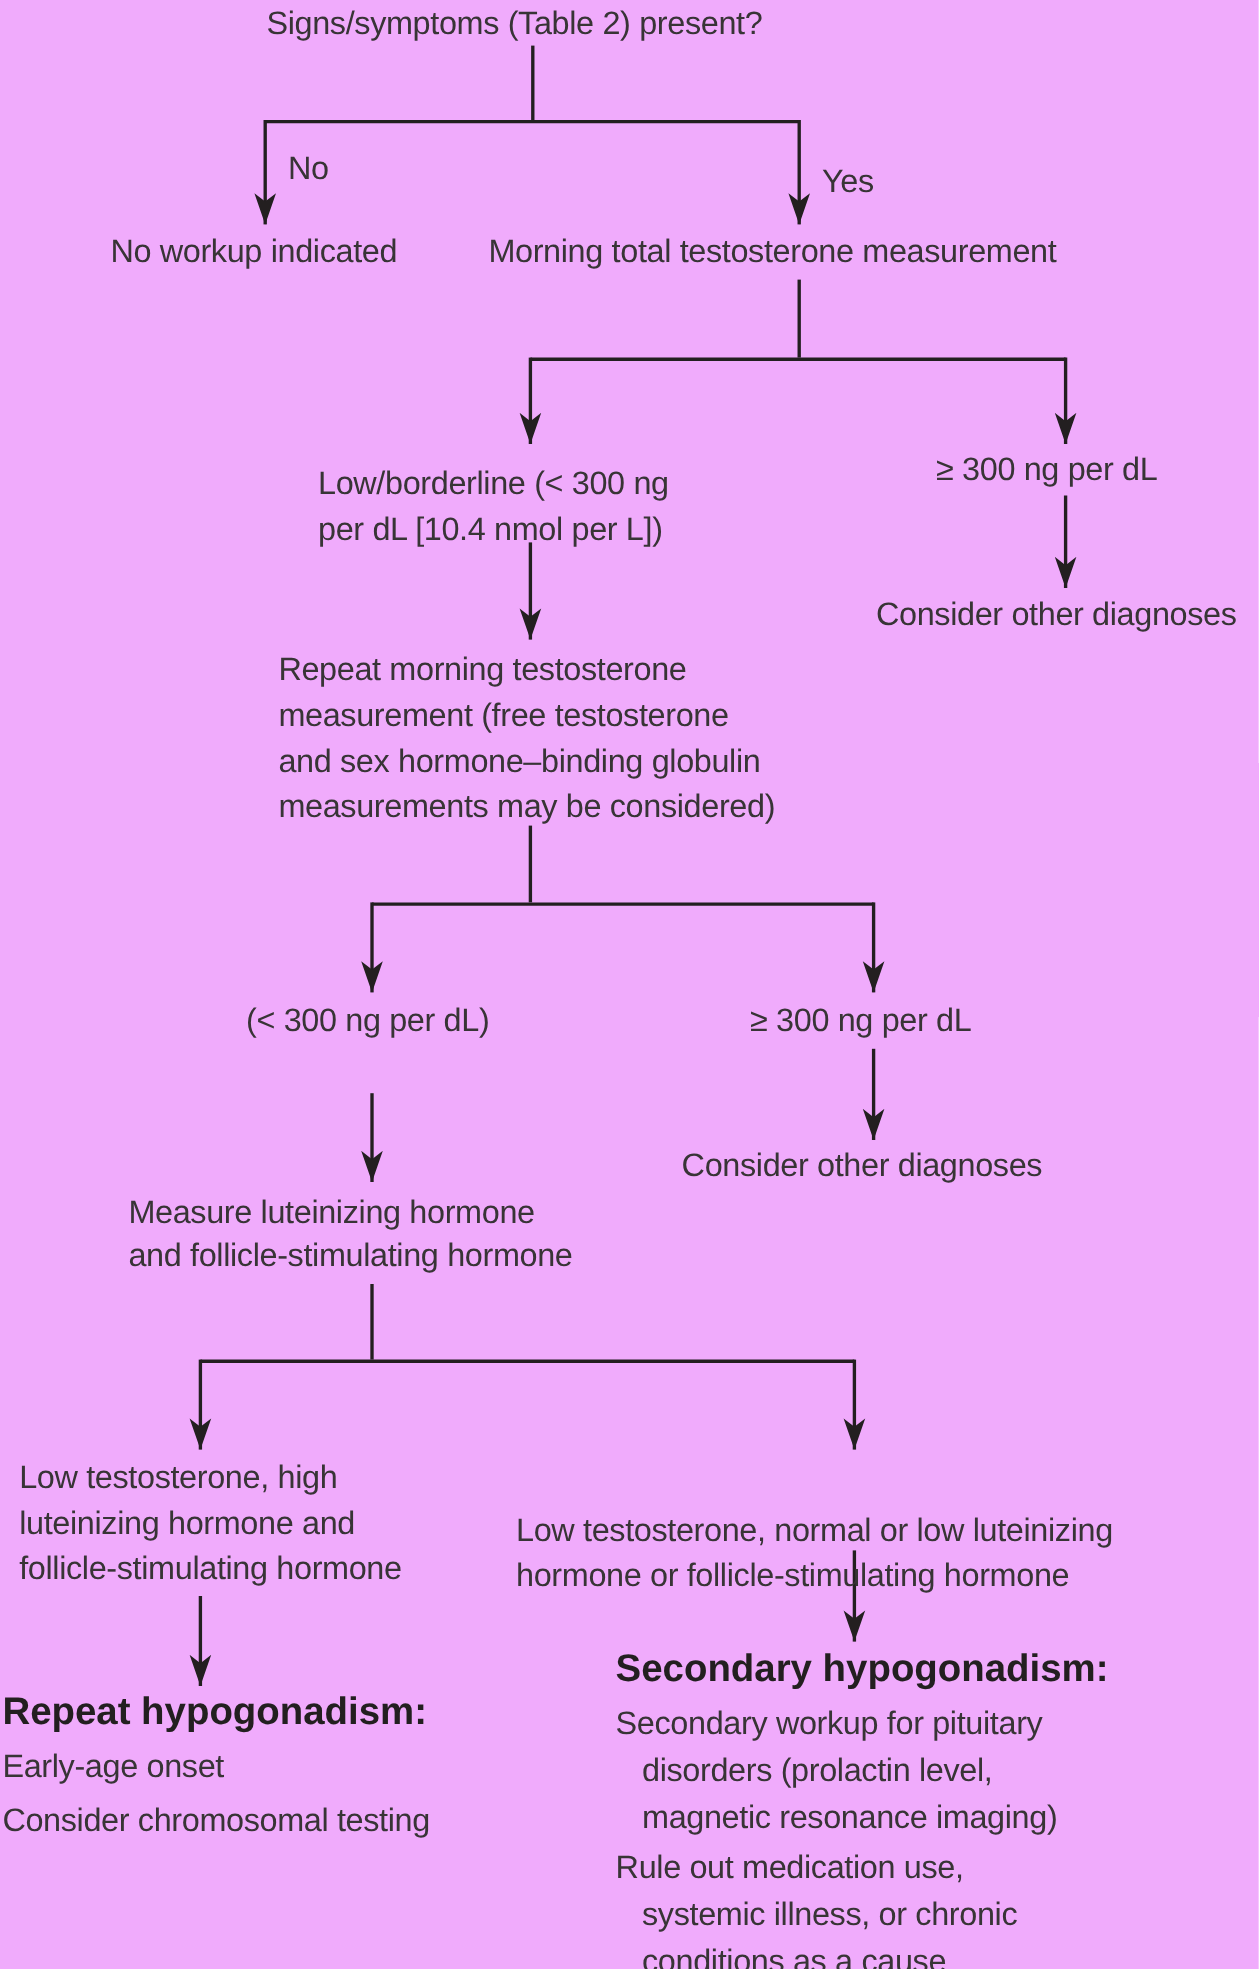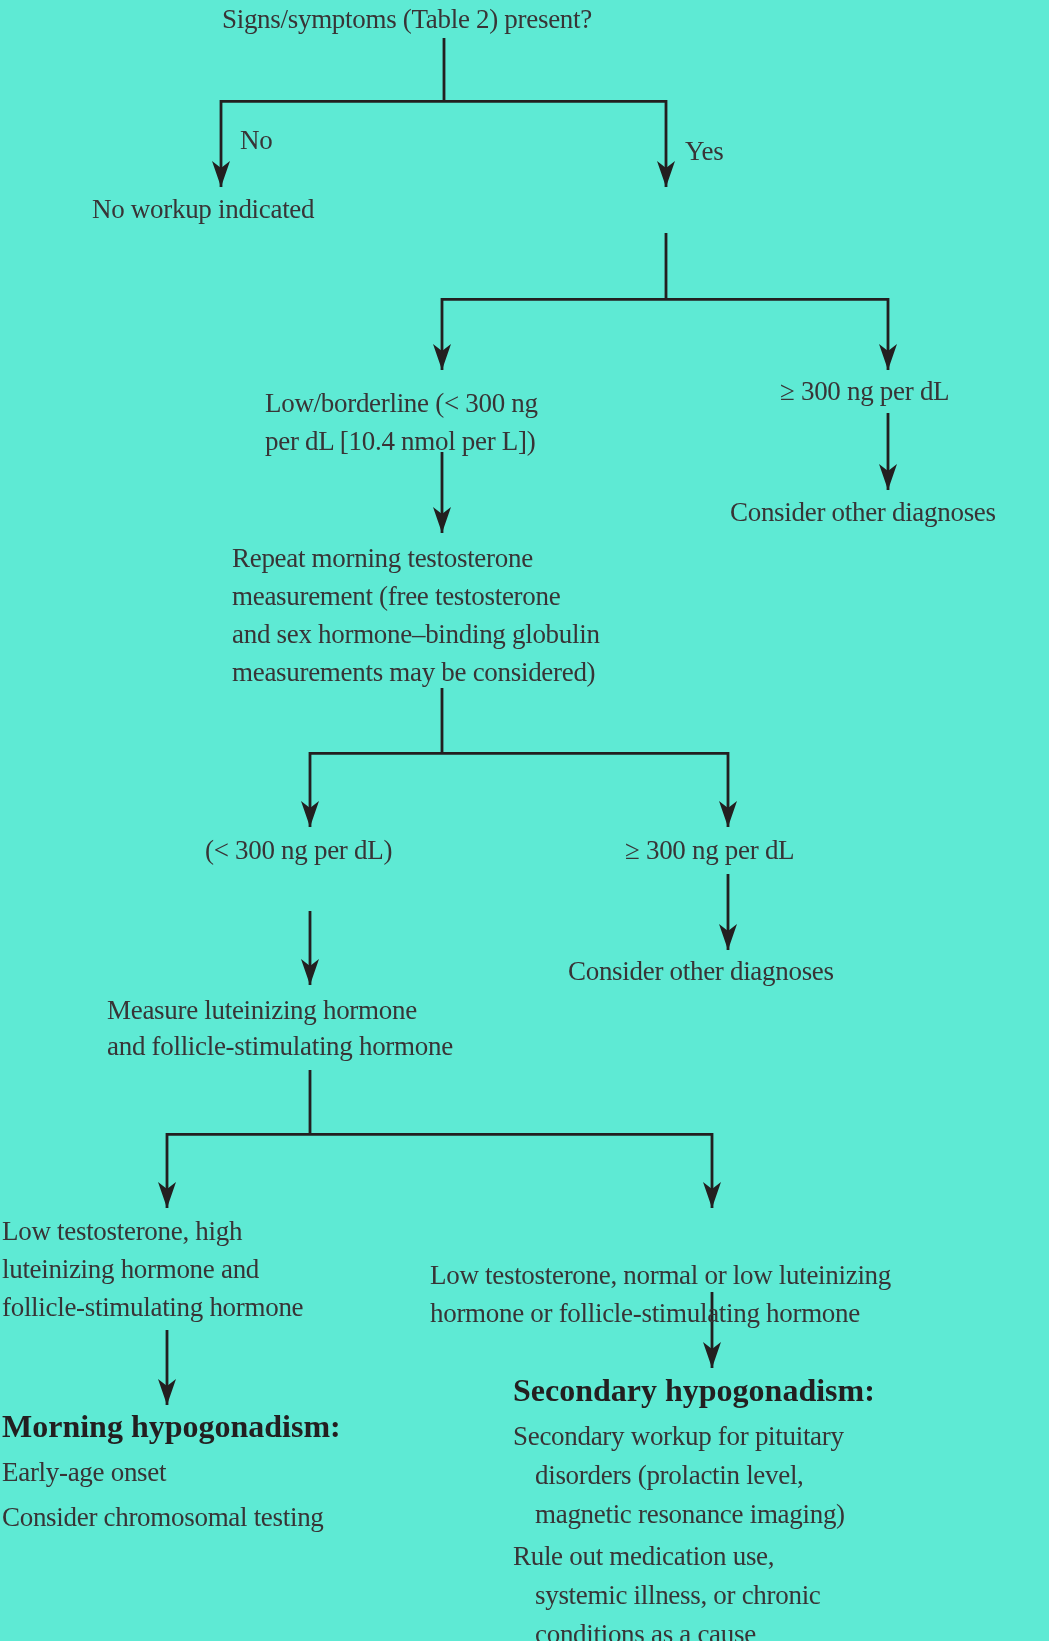--- a/index.html
+++ b/index.html
@@ -1,21 +1,21 @@
 <!DOCTYPE html>
 <html><head>
 <meta charset="utf-8">
 <style>
   html,body{margin:0;padding:0;background:#ffffff;}
   #stage{
     position:relative;
     width:1049px;height:1641px;
-    background:#5eead4;
+    background:#f0abfc;
     overflow:hidden;
-    font-family:Liberation Serif, serif;
+    font-family:Liberation Sans, sans-serif;
     color:#383436;
   }
   #connectors{position:absolute;left:0;top:0;width:1049px;height:1641px;}
   .fc-text{
     position:absolute;
     font-size:27px;
     line-height:38px;
     letter-spacing:-0.3px;
     white-space:nowrap;
     color:#383436;
@@ -73,20 +73,21 @@
       <path d="M712,1292 V1368" marker-end="url(#ah)"></path>
     </g>
   </svg>
 
   <div class="fc-text" style="left:222px;top:0px;">Signs/symptoms (Table 2) present?</div>
 
   <div class="fc-text" style="left:240px;top:121px;">No</div>
   <div class="fc-text" style="left:685px;top:132px;">Yes</div>
 
   <div class="fc-text" style="left:92px;top:190px;">No workup indicated</div>
+  <div class="fc-text" style="left:407px;top:190px;">Morning total testosterone measurement</div>
 
   <div class="fc-text" style="left:265px;top:372px;margin-top:12px;">
     <div>Low/borderline (&lt; 300 ng</div>
     <div>per dL [10.4 nmol per L])</div>
   </div>
   <div class="fc-text" style="left:780px;top:372px;">≥ 300 ng per dL</div>
   <div class="fc-text" style="left:730px;top:493px;">Consider other diagnoses</div>
   <div class="fc-text" style="left:232px;top:539px;">
     <div>Repeat morning testosterone</div>
     <div>measurement (free testosterone</div>
@@ -97,31 +98,31 @@
   <div class="fc-text" style="left:205px;top:831px;">
     <div>(&lt; 300 ng per dL)</div>
   </div>
   <div class="fc-text" style="left:625px;top:831px;">≥ 300 ng per dL</div>
   <div class="fc-text" style="left:568px;top:952px;">Consider other diagnoses</div>
   <div class="fc-text lh36" style="left:107px;top:992px;">
     <div>Measure luteinizing hormone</div>
     <div>and follicle-stimulating hormone</div>
   </div>
 
-  <div class="fc-text" style="left:2px;top:1212px;">
+  <div class="fc-text" style="left:16px;top:1212px;">
     <div>Low testosterone, high</div>
     <div>luteinizing hormone and</div>
     <div>follicle-stimulating hormone</div>
   </div>
   <div class="fc-text" style="left:430px;top:1212px;margin-top:44px;">
     <div>Low testosterone, normal or low luteinizing</div>
     <div>hormone or follicle-stimulating hormone</div>
   </div>
 
-  <div class="fc-text heading" style="left:2px;top:1407px;">Morning hypogonadism:</div>
+  <div class="fc-text heading" style="left:2px;top:1407px;">Repeat hypogonadism:</div>
   <div class="fc-text" style="left:2px;top:1453px;">Early-age onset</div>
   <div class="fc-text" style="left:2px;top:1498px;">Consider chromosomal testing</div>
 
   <div class="fc-text heading" style="left:513px;top:1371px;">Secondary hypogonadism:</div>
   <div class="fc-text lh39" style="left:513px;top:1417px;">
     <div>Secondary workup for pituitary</div>
     <div class="cont">disorders (prolactin level,</div>
     <div class="cont">magnetic resonance imaging)</div>
   </div>
   <div class="fc-text lh39" style="left:513px;top:1537px;">

